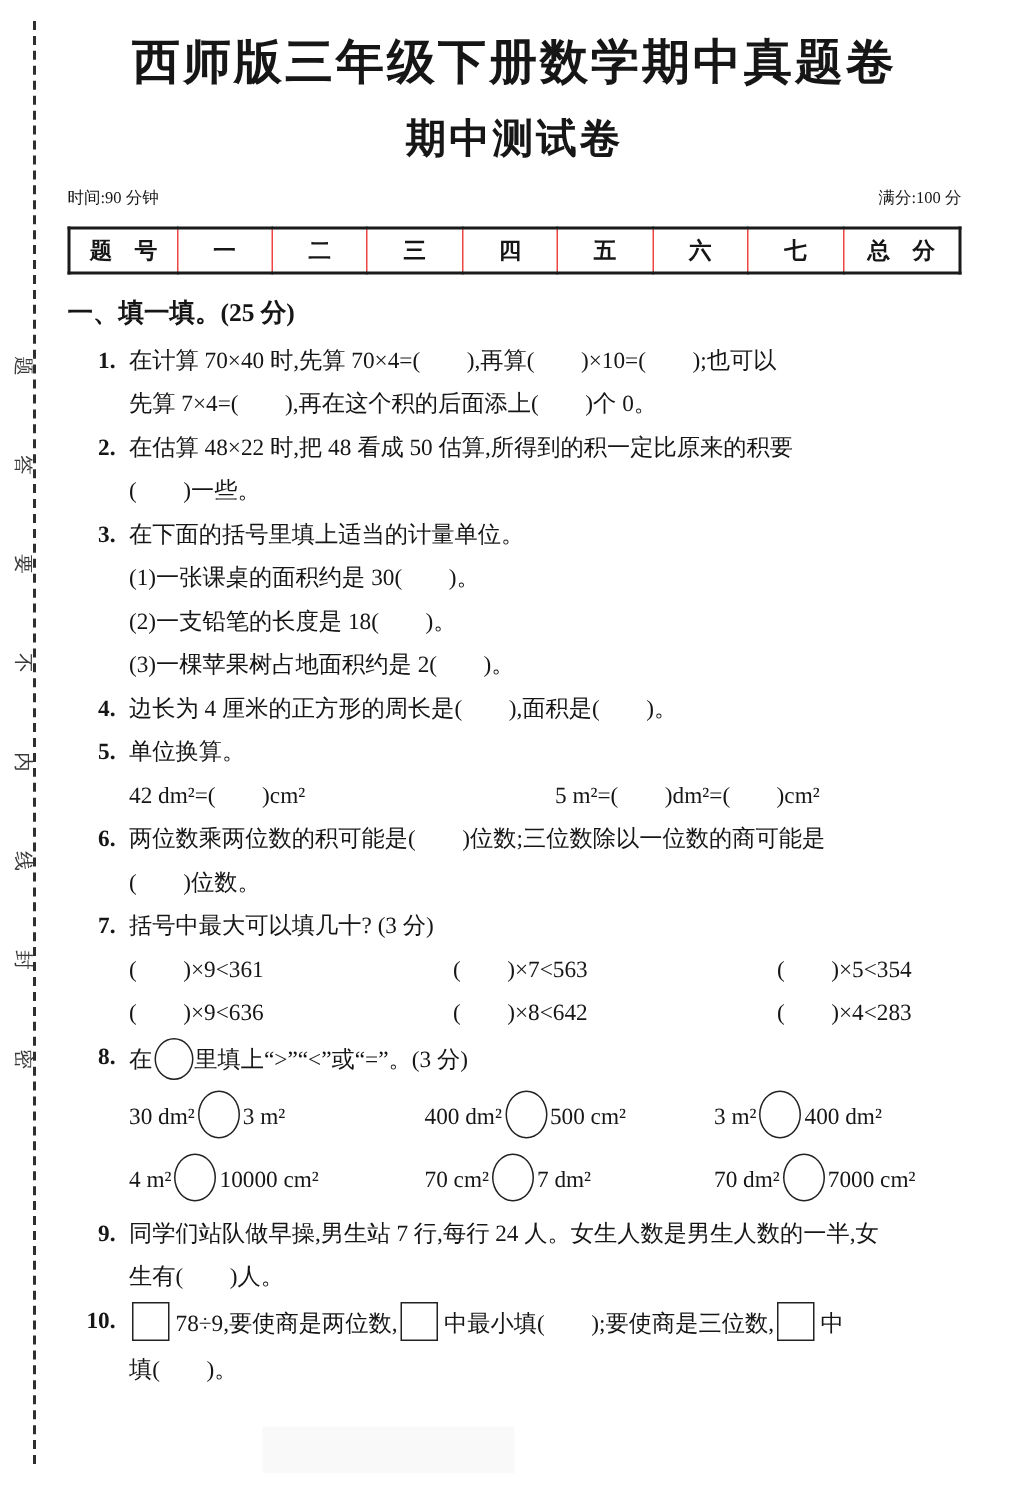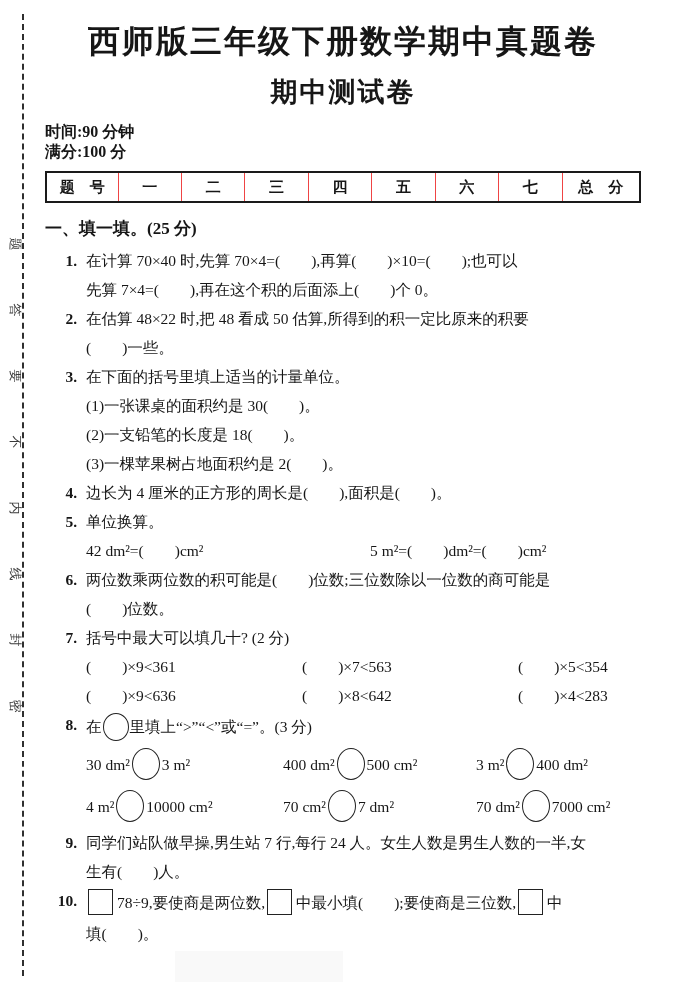--- a/index.html
+++ b/index.html
@@ -12,21 +12,21 @@
     border-left:2px dashed #2f2f2f; }
   .seal-char { position:absolute; left:6px; width:18px; height:18px;
     font-size:13px; line-height:18px; text-align:center; color:#3a3a3a;
     transform:rotate(90deg); font-family:"Liberation Sans", sans-serif; }
   .content { position:absolute; left:45px; top:0; width:596px; }
   .title { margin-top:22px; text-align:center; font-size:32px; line-height:38px;
     font-weight:bold; letter-spacing:2px; font-family:"Liberation Sans", sans-serif; }
   .subtitle { margin-top:16px; text-align:center; font-size:27px; line-height:32px;
     font-weight:bold; letter-spacing:2px; font-family:"Liberation Sans", sans-serif; }
   .meta { display:flex; justify-content:space-between; margin-top:14px;
-    font-size:16px; line-height:20px; font-weight:bold;flex-direction:column; }
+    font-size:11px; line-height:20px; font-weight:normal; }
   table.score-table { width:100%; border-collapse:collapse; margin-top:9px;
     table-layout:fixed; border:2px solid #1a1a1a; }
   table.score-table td { border:1px solid #ef4444; text-align:center;
     font-size:15px; font-weight:bold; padding:0; height:28px; }
   table.score-table tr.r2 td { height:26px; }
   table.score-table col.c-hd { width:72px; }
   table.score-table col.c-tot { width:78px; }
   .section-heading { margin-top:14px; font-size:17px; line-height:24px; font-weight:bold; }
   .q { display:flex; font-size:15.5px; line-height:29px; }
   .q.first { margin-top:5px; }
@@ -147,21 +147,21 @@
       <span class="qnum">6.</span>
       <div class="qbody">
         <div>两位数乘两位数的积可能是(　　)位数;三位数除以一位数的商可能是</div>
         <div>(　　)位数。</div>
       </div>
     </div>
 
     <div class="q">
       <span class="qnum">7.</span>
       <div class="qbody">
-        <div>括号中最大可以填几十? (2 分)</div>
+        <div>括号中最大可以填几十? (3 分)</div>
         <div>
           <span class="c7">(　　)×9&lt;361</span><span class="c7">(　　)×7&lt;563</span><span>(　　)×5&lt;354</span>
         </div>
         <div>
           <span class="c7">(　　)×9&lt;636</span><span class="c7">(　　)×8&lt;642</span><span>(　　)×4&lt;283</span>
         </div>
       </div>
     </div>
 
     <div class="q">

